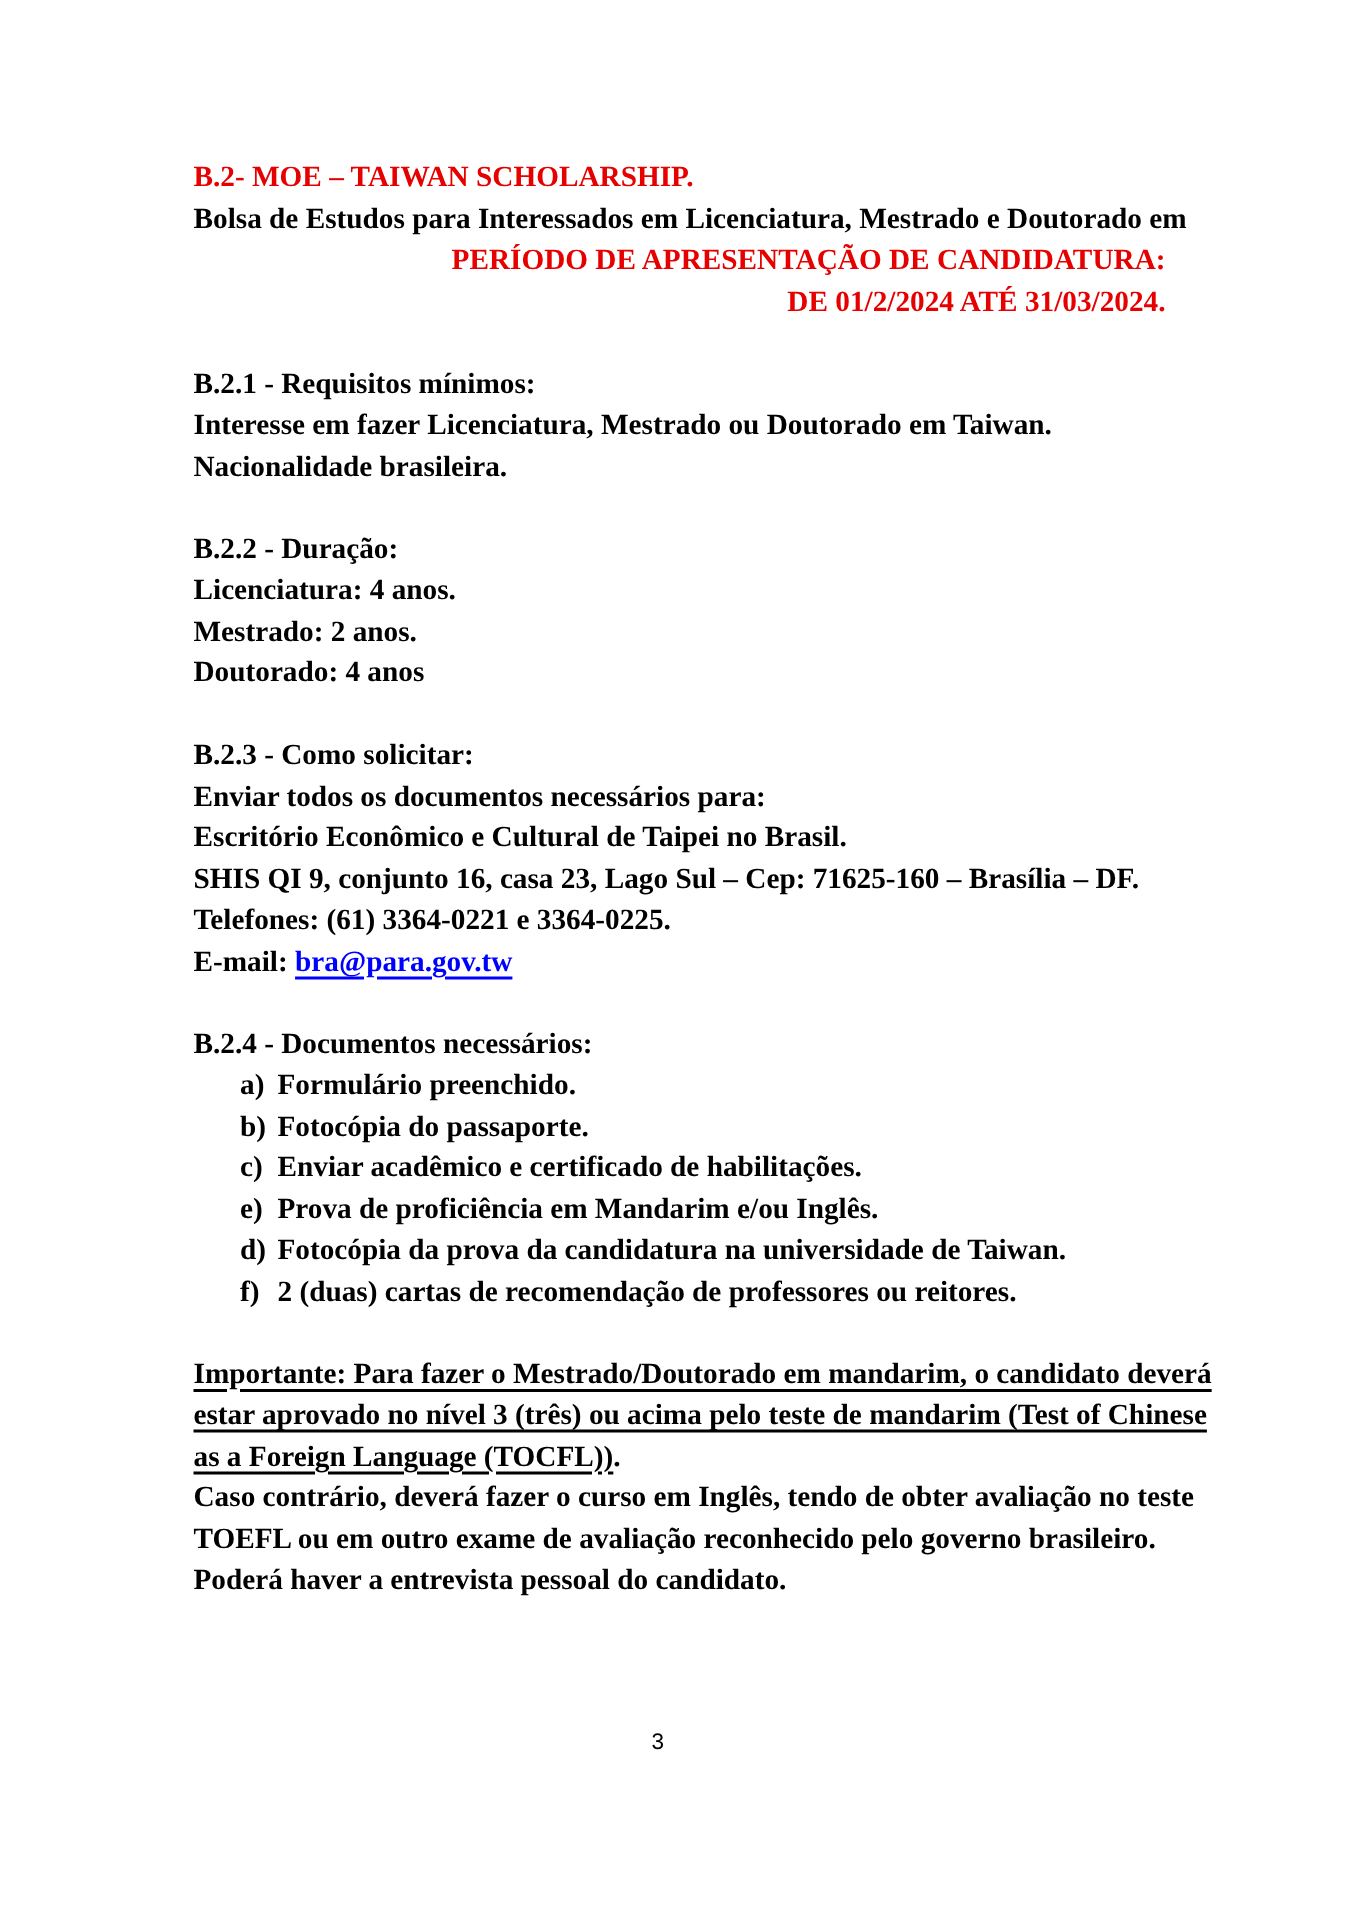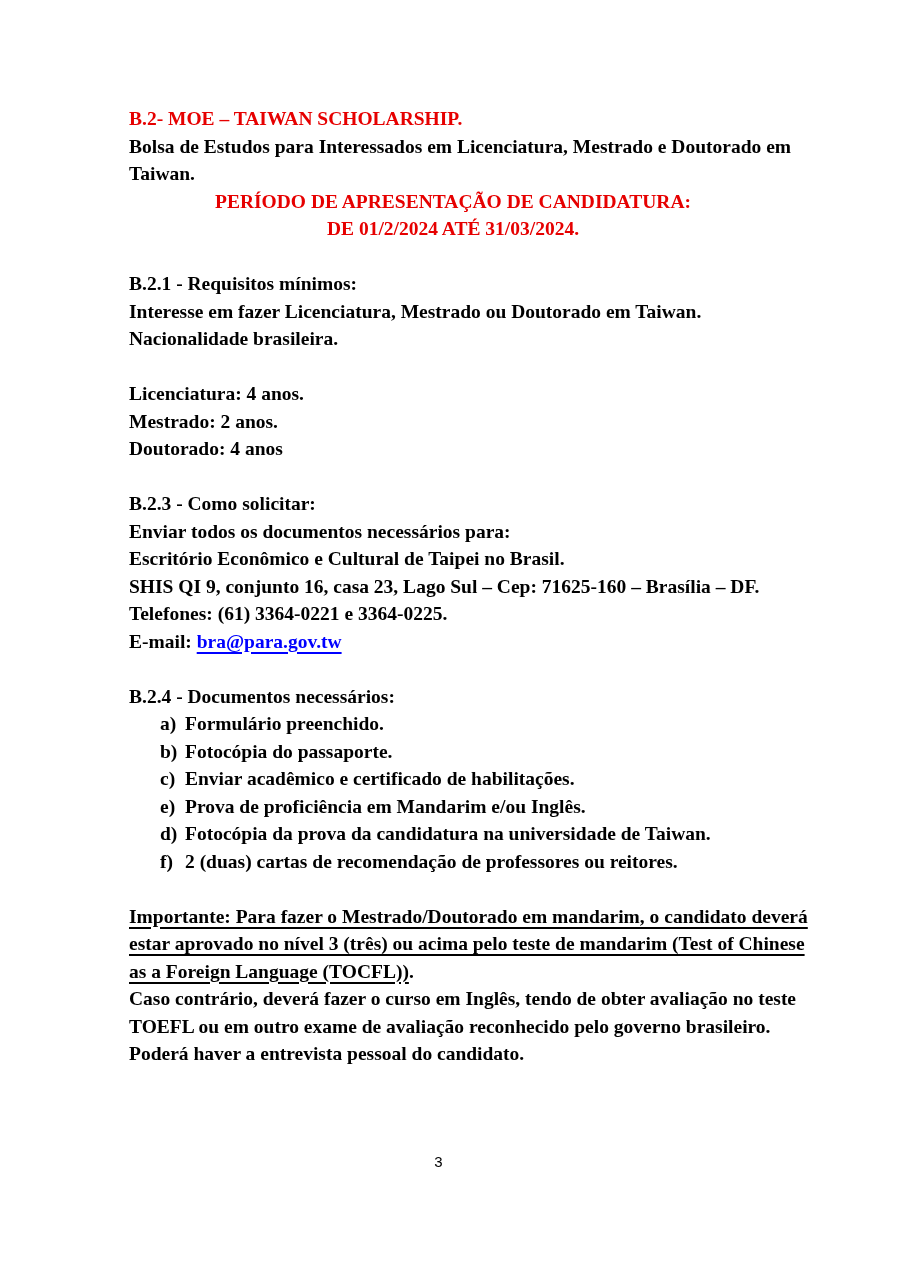--- a/index.html
+++ b/index.html
@@ -26,21 +26,21 @@
   }
   .line {
     line-height: 27.5px;
     min-height: 27.5px;
     white-space: nowrap;
   }
   .blank {
     height: 27.5px;
   }
   .red   { color: #e60000; }
-  .center { text-align: center; white-space: normal; }
+  .center { text-align: right; white-space: normal; }
   .u {
     text-decoration: underline;
     text-decoration-thickness: 2px;
     text-underline-offset: 4px;
   }
   .li .marker {
     display: inline-block;
     width: 56px;
     padding-left: 31px;
     box-sizing: border-box;
@@ -65,32 +65,32 @@
   }
 </style>
 </head>
 <body>
 
 <div class="page">
   <div class="content">
 
     <div class="line red">B.2- MOE – TAIWAN SCHOLARSHIP.</div>
     <div class="line">Bolsa de Estudos para Interessados em Licenciatura, Mestrado e Doutorado em</div>
-    <div class="line">Taiwan.</div>
     <div class="line red center">PERÍODO DE APRESENTAÇÃO DE CANDIDATURA:</div>
     <div class="line red center">DE 01/2/2024 ATÉ 31/03/2024.</div>
 
     <div class="blank"></div>
 
     <div class="line">B.2.1 - Requisitos mínimos:</div>
     <div class="line">Interesse em fazer Licenciatura, Mestrado ou Doutorado em Taiwan.</div>
     <div class="line">Nacionalidade brasileira.</div>
 
     <div class="blank"></div>
 
+    <div class="line">B.2.2 - Duração:</div>
     <div class="line">Licenciatura: 4 anos.</div>
     <div class="line">Mestrado: 2 anos.</div>
     <div class="line">Doutorado: 4 anos</div>
 
     <div class="blank"></div>
 
     <div class="line">B.2.3 - Como solicitar:</div>
     <div class="line">Enviar todos os documentos necessários para:</div>
     <div class="line">Escritório Econômico e Cultural de Taipei no Brasil.</div>
     <div class="line">SHIS QI 9, conjunto 16, casa 23, Lago Sul – Cep: 71625-160 – Brasília – DF.</div>

